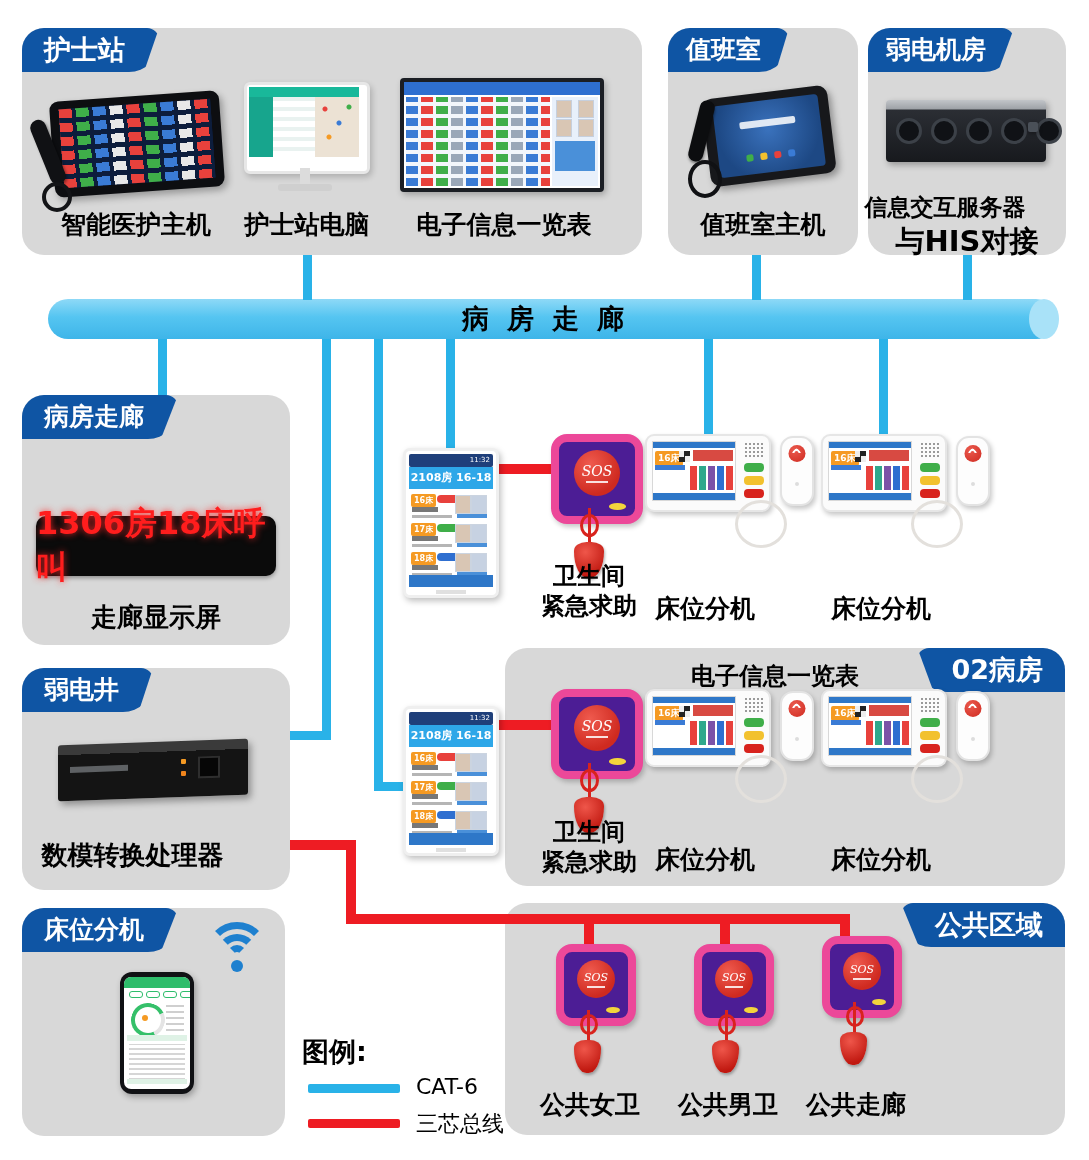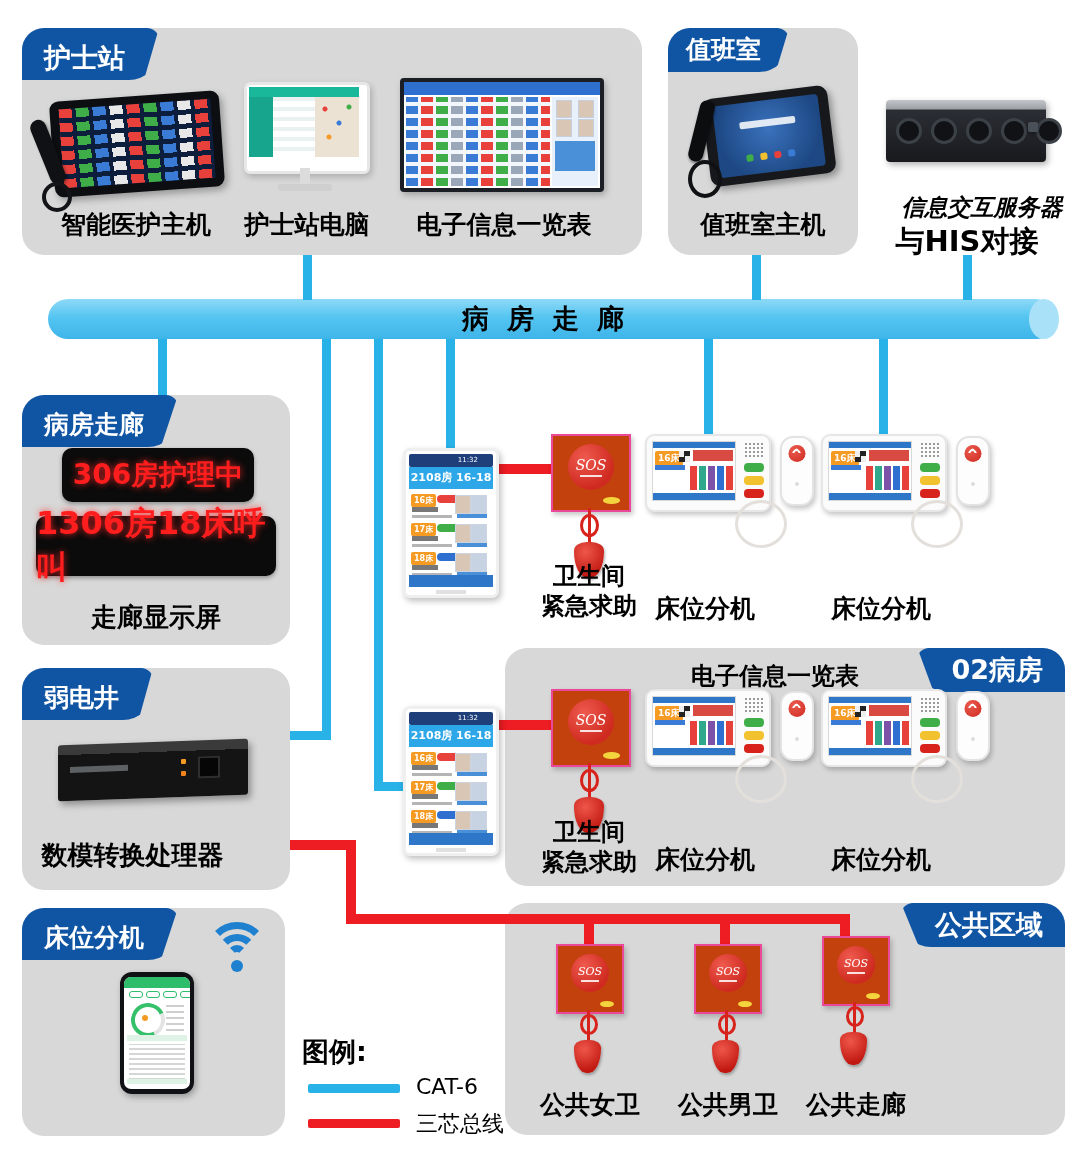--- a/index.html
+++ b/index.html
@@ -1,57 +1,57 @@
 <!DOCTYPE html>
 <html><head>
 <meta charset="utf-8">
 <style>
   html,body{margin:0;padding:0;background:#fff;}
   #canvas{position:relative;width:1089px;height:1160px;background:#fff;overflow:hidden;
           font-family:"DejaVu Sans","Liberation Sans",sans-serif;color:#111;}
   .box{position:absolute;background:#d8d8d8;border-radius:22px;}
   .tab{position:absolute;top:0;height:44px;line-height:44px;background:#0f55a4;color:#fff;
        font-weight:bold;font-size:27px;text-align:center;white-space:nowrap;}
-  .tab.left{left:0;padding:8px 34px 0 22px;border-radius:22px 12px 30px 0;
+  .tab.left{left:0;padding:0 34px 0 22px;border-radius:22px 12px 30px 0;
        clip-path:polygon(0 0,100% 0,89% 100%,0 100%);}
   .tab.right{right:0;padding:0 22px 0 34px;border-radius:12px 22px 0 30px;
        clip-path:polygon(0 0,100% 0,100% 100%,11% 100%);}
   .lbl{position:absolute;text-align:center;font-weight:600;color:#000;}
   .vline{position:absolute;width:9px;background:#29b2e8;}
   .hline{position:absolute;height:9px;background:#29b2e8;}
   .vline.red{width:10px;background:#ee1c23;}
   .hline.red{height:10px;background:#ee1c23;}
   
   .bus{position:absolute;left:48px;top:299px;width:1008px;height:40px;border-radius:20px;
        background:linear-gradient(180deg,#8ed9f7 0%,#55c5f1 45%,#3eb5e9 100%);}
   .bus-cap{position:absolute;right:-3px;top:0;width:30px;height:40px;border-radius:50%;background:#a9e2f8;}
   .bus-label{position:absolute;left:0;top:0;width:100%;height:40px;line-height:40px;text-align:center;
        font-size:27px;font-weight:bold;letter-spacing:18px;color:#000;}
   
   .led{position:absolute;background:#0b0b0b;border-radius:10px;display:flex;align-items:center;
        justify-content:center;color:#ff1d1d;font-weight:bold;
        text-shadow:0 0 7px rgba(255,40,40,.85);box-shadow:0 2px 4px rgba(0,0,0,.35);}
   
-  .sos{position:absolute;background:#c2410c;border:2px solid #ec4899;border-radius:0;
+  .sos{position:absolute;background:#4c1d95;border:8px solid #ec4899;border-radius:16px;
        box-shadow:2px 3px 5px rgba(0,0,0,.22);}
   .sos .ring{position:absolute;left:50%;transform:translateX(-50%);border-radius:50%;
        background:radial-gradient(circle at 35% 30%,#ef5a4e,#cf2a20 70%);display:flex;flex-direction:column;
        align-items:center;justify-content:center;color:#fff;font-style:italic;
        font-family:"DejaVu Serif","Liberation Serif",serif;}
   .sos .sub{width:46%;height:2px;background:rgba(255,255,255,.85);margin-top:2px;}
   .sos .ydot{position:absolute;right:12%;bottom:8%;width:22%;height:9%;border-radius:50%;background:#f3d43c;}
   .cordv{position:absolute;width:3px;background:#d8231d;}
   .loop{position:absolute;border:3px solid #d8231d;border-radius:50%;background:transparent;}
   .pendant{position:absolute;background:radial-gradient(circle at 38% 28%,#ef564a,#c01810 75%);
        border-radius:42% 42% 46% 46% / 24% 24% 72% 72%;box-shadow:1px 2px 3px rgba(0,0,0,.3);}
   
   .door{position:absolute;width:90px;height:144px;background:#fff;border:3px solid #efefef;
        border-radius:7px;box-shadow:2px 3px 6px rgba(0,0,0,.25);}
   .door .bar{position:absolute;left:3px;right:3px;top:3px;height:13px;background:#1f3f7a;border-radius:2px;
-       color:#fff;font-size:7px;line-height:13px;text-align:right;padding-right:15px;box-sizing:border-box;}
+       color:#fff;font-size:7px;line-height:13px;text-align:right;padding-right:3px;box-sizing:border-box;}
   .door .hd{position:absolute;left:3px;right:3px;top:16px;height:22px;background:#2ea7e8;color:#fff;
        font-weight:bold;font-size:11px;line-height:22px;text-align:center;}
   .door .row{position:absolute;left:5px;width:76px;height:28px;}
   .door .chip{position:absolute;left:0;top:1px;background:#f59a23;color:#fff;font-size:8px;font-weight:bold;
        padding:1px 3px;border-radius:2px;}
   .door .tag{position:absolute;left:26px;top:2px;width:22px;height:8px;border-radius:4px;}
   .door .nm{position:absolute;left:1px;top:14px;width:26px;height:5px;background:#777;}
   .door .tn{position:absolute;left:1px;top:22px;width:40px;height:3px;background:#b5b5b5;}
   .door .ph1{position:absolute;right:16px;top:2px;width:14px;height:17px;background:#d9c6b4;border:1px solid #cbd4e0;}
   .door .ph2{position:absolute;right:0;top:2px;width:14px;height:17px;background:#c7d2e2;border:1px solid #cbd4e0;}
@@ -166,20 +166,23 @@
 <body>
 
 <div id="canvas">
 
   <div class="box" style="left:22px;top:28px;width:620px;height:227px;">
     <div class="tab left">护士站</div>
   </div>
   <div class="box" style="left:668px;top:28px;width:190px;height:227px;">
     <div class="tab left" style="font-size:25px;padding:0 28px 0 18px;">值班室</div>
   </div>
+  <div class="box" style="left:868px;top:28px;width:198px;height:227px;">
+    <div class="tab left" style="font-size:25px;padding:0 28px 0 18px;">弱电机房</div>
+  </div>
   <div class="box" style="left:22px;top:395px;width:268px;height:250px;">
     <div class="tab left" style="font-size:25px;">病房走廊</div>
   </div>
   <div class="box" style="left:505px;top:648px;width:560px;height:238px;">
     <div class="tab right">02病房</div>
   </div>
   <div class="box" style="left:22px;top:668px;width:268px;height:222px;">
     <div class="tab left" style="font-size:25px;">弱电井</div>
   </div>
   <div class="box" style="left:22px;top:908px;width:263px;height:228px;">
@@ -266,26 +269,23 @@
   <div class="server" style="left:886px;top:100px;">
     <div class="fans">
         <i></i>
         <i></i>
         <i></i>
         <i></i>
         <i></i>
       </div>
     <div class="led"></div>
   </div>
-  <div class="lbl" style="left:900px;top:192px;width:164px;font-size:23px;font-style:italic;">信息交互服务器</div>
+  <div class="lbl" style="left:863px;top:192px;width:164px;font-size:23px;">信息交互服务器</div>
   <div class="lbl" style="left:868px;top:222px;width:198px;font-size:29px;">与HIS对接</div>
 
-  <div class="led" style="left:62px;top:448px;width:192px;height:54px;font-size:28px;">
-    <span>306房护理中</span>
-  </div>
   <div class="led" style="left:36px;top:516px;width:240px;height:60px;font-size:32px;">
     <span>1306房18床呼叫</span>
   </div>
   <div class="lbl" style="left:22px;top:600px;width:268px;font-size:26px;">走廊显示屏</div>
 
   <div class="door" style="left:403px;top:448px;">
     <div class="bar"><span>11:32</span></div>
     <div class="hd">2108房 16-18床</div>
     <div class="row" style="top:42px;">
         <span class="chip">16床</span>

